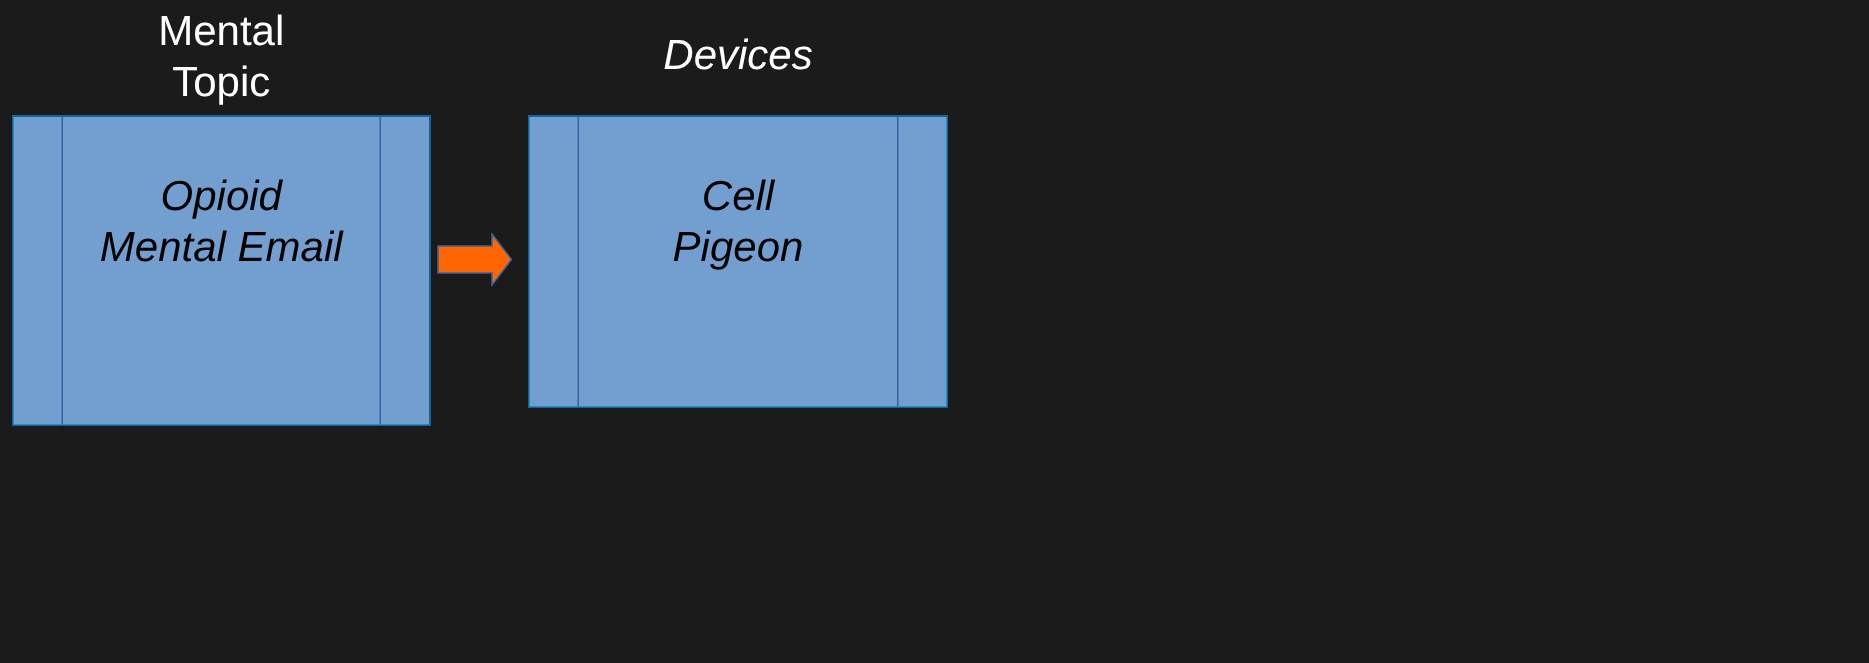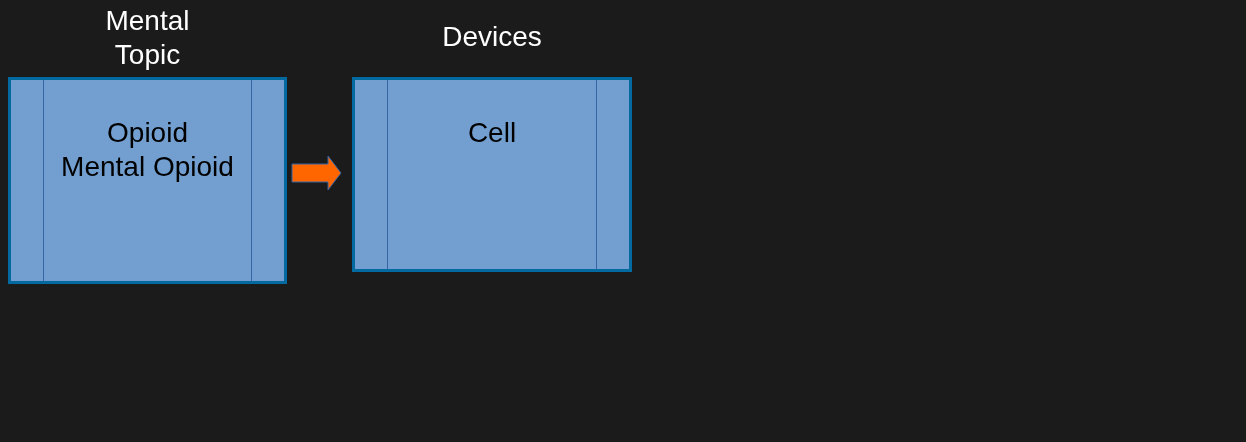--- a/index.html
+++ b/index.html
@@ -1,48 +1,49 @@
 <!DOCTYPE html>
 <html><head>
   <meta charset="utf-8">
   <style>
     html, body { margin:0; padding:0; }
     body { width:1246px; height:442px; background:#1b1b1b; position:relative; overflow:hidden;
            font-family:"Liberation Sans", sans-serif; }
     .label { position:absolute; color:#ffffff; font-size:28px; line-height:34px; text-align:center; }
-    .box { position:absolute; background:#729fcf; border:3px solid #0369a1; box-sizing:border-box; }
+    .box { position:absolute; background:#729fcf; border:1px solid #0369a1; box-sizing:border-box;font-style:italic; }
     .box .bar { position:absolute; top:0; bottom:0; width:1px; background:#3465a4; }
     .box .content { position:absolute; left:0; right:0; top:36px; text-align:center; color:#000;
                     font-size:28px; line-height:34px; }
     .arrow { position:absolute; left:291px; top:155px; }
   </style>
 </head>
 <body>
 
 <div class="label" style="left:8px; top:4px; width:279px;">
   <div>Mental</div>
   <div>Topic</div>
 </div>
 
-<div class="label" style="left:352px; top:20px; width:280px;">
+<div class="label" style="left:352px; top:20px; width:280px;font-style:italic;">
   <div>Devices</div>
 </div>
 
 <div class="box" style="left:8px; top:77px; width:279px; height:207px;">
   <div class="bar" style="left:32px;"></div>
   <div class="bar" style="right:32px;"></div>
   <div class="content">
     <div>Opioid</div>
-    <div>Mental Opioid</div>
+    <div>Mental Email</div>
   </div>
 </div>
 
 <svg class="arrow" width="52" height="38" viewBox="0 0 52 38">
   <polygon points="1,9 37,9 37,1 50,18 37,35 37,27 1,27" fill="#ff6600" stroke="#3465a4" stroke-width="1"></polygon>
 </svg>
 
 <div class="box" style="left:352px; top:77px; width:280px; height:195px;">
   <div class="bar" style="left:32px;"></div>
   <div class="bar" style="right:32px;"></div>
   <div class="content">
     <div>Cell</div>
+    <div>Pigeon</div>
   </div>
 </div>
 
 </body></html>

